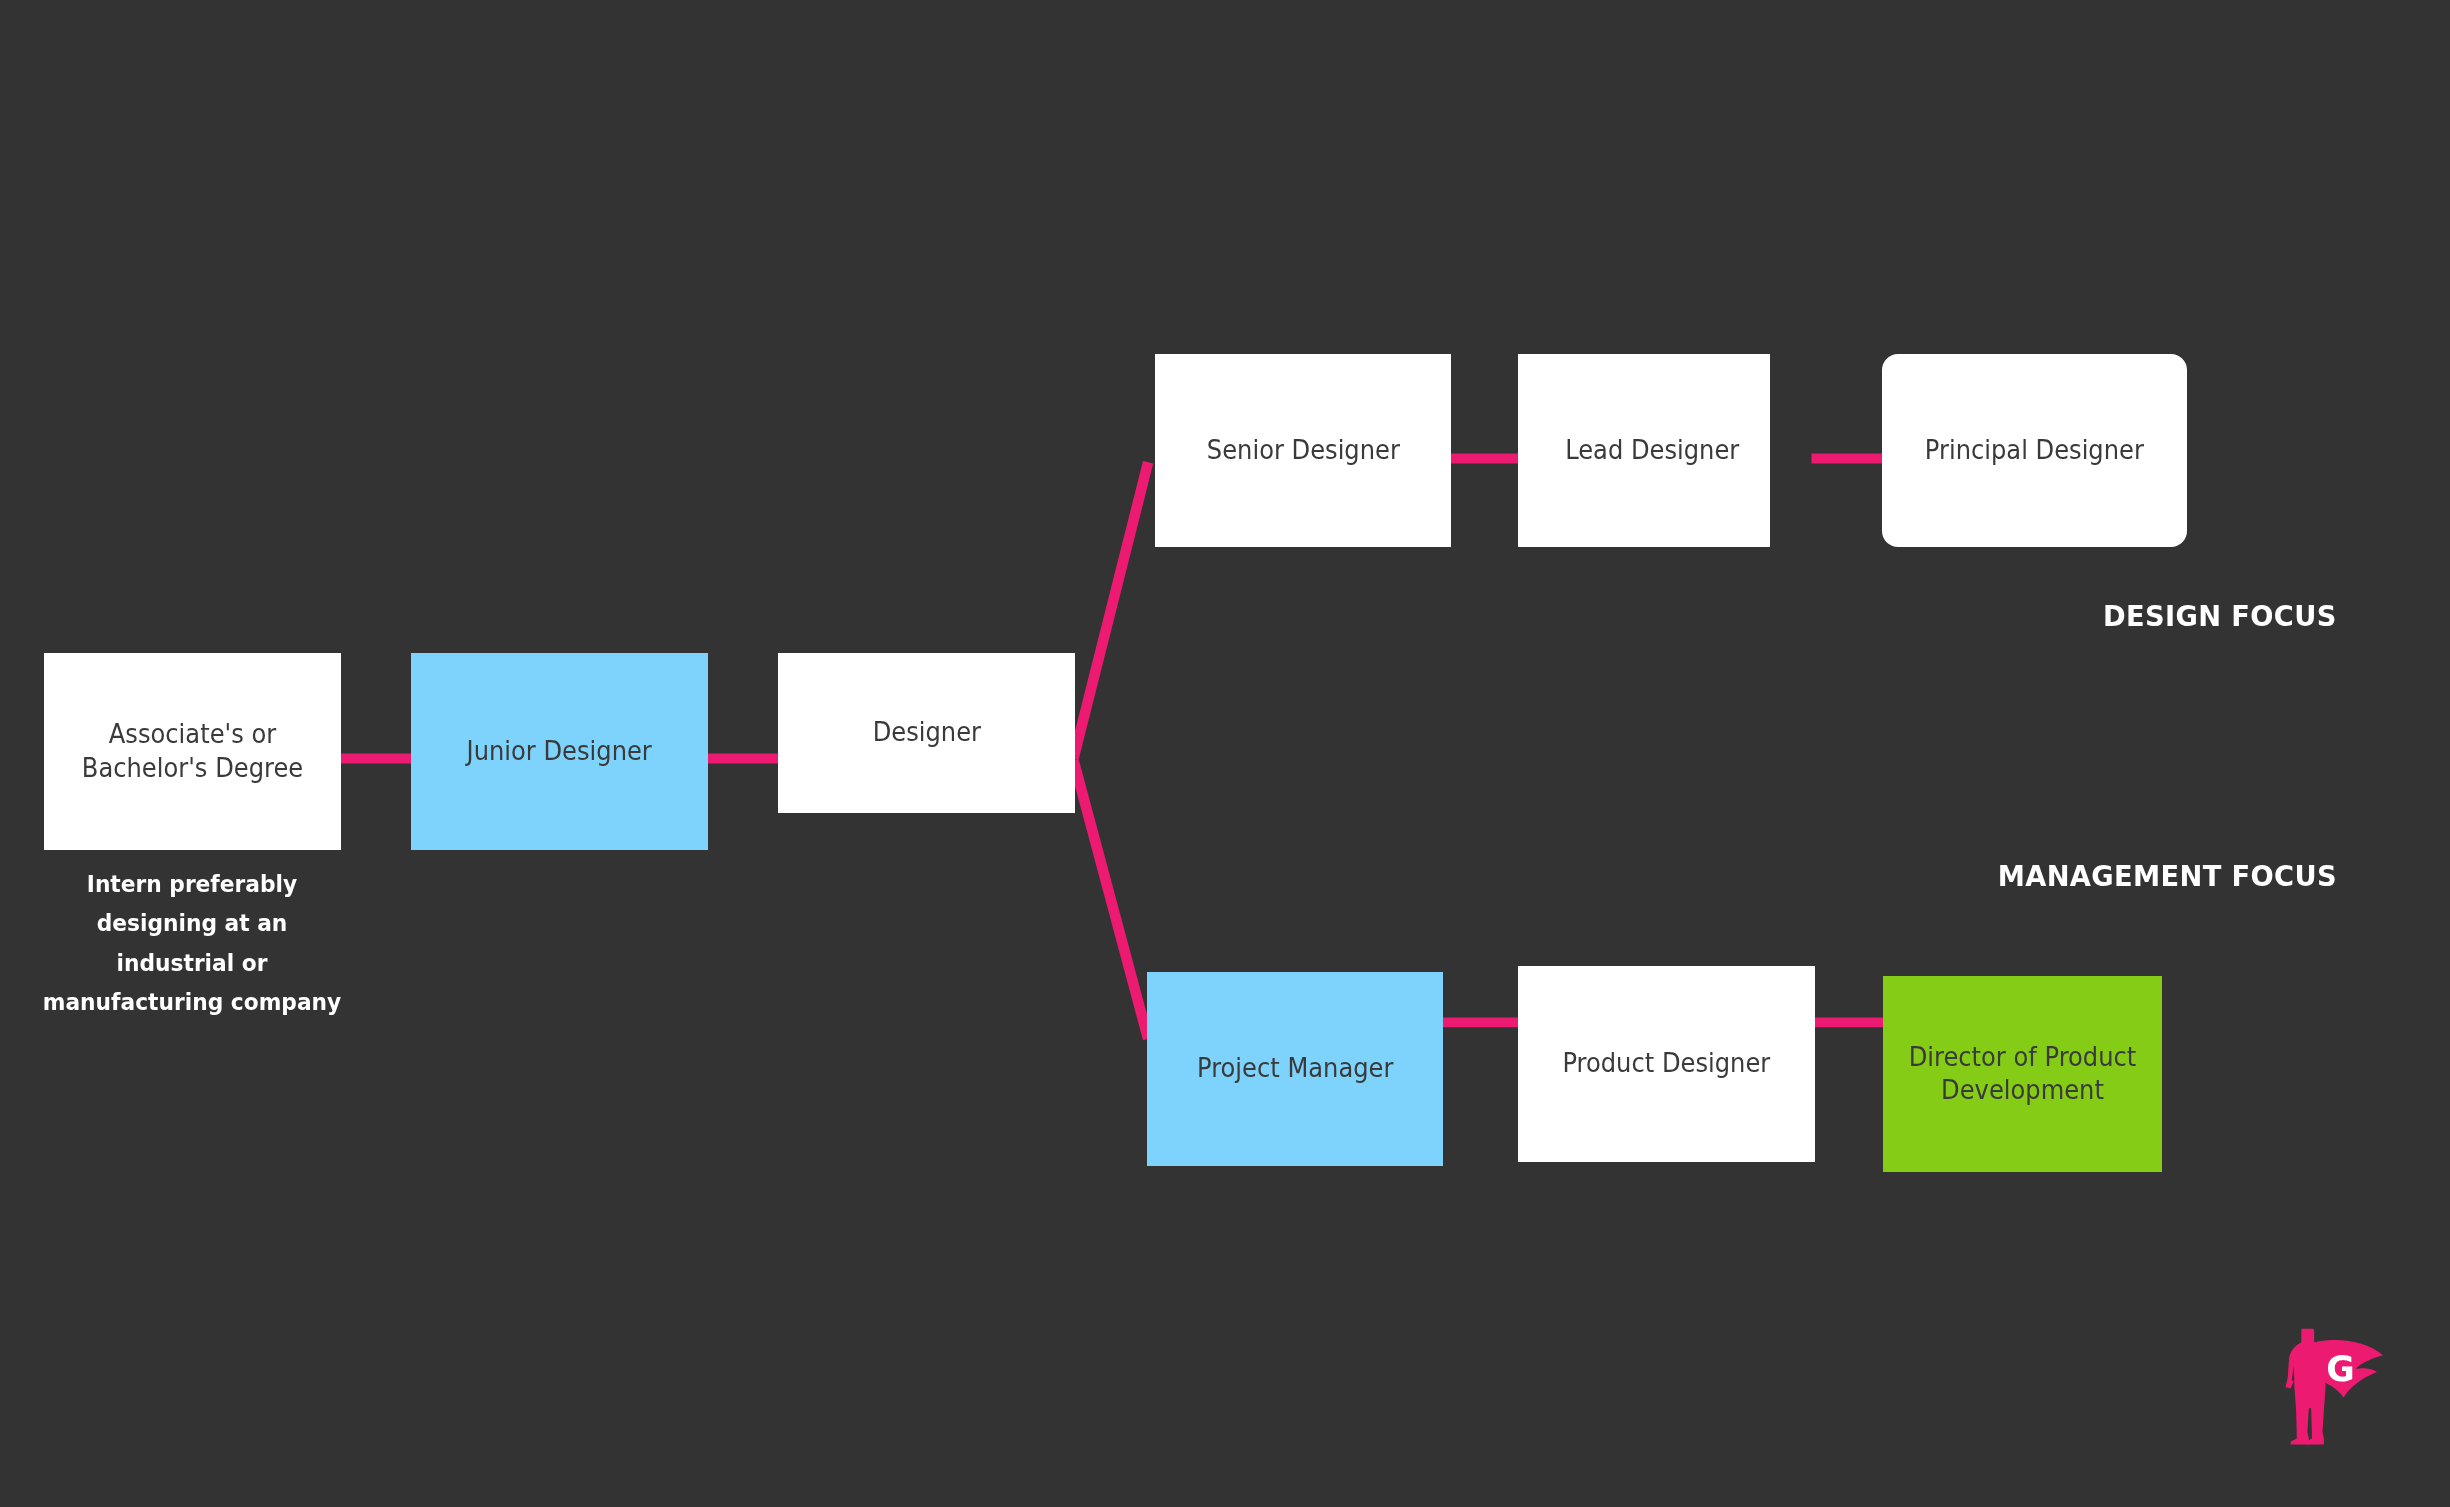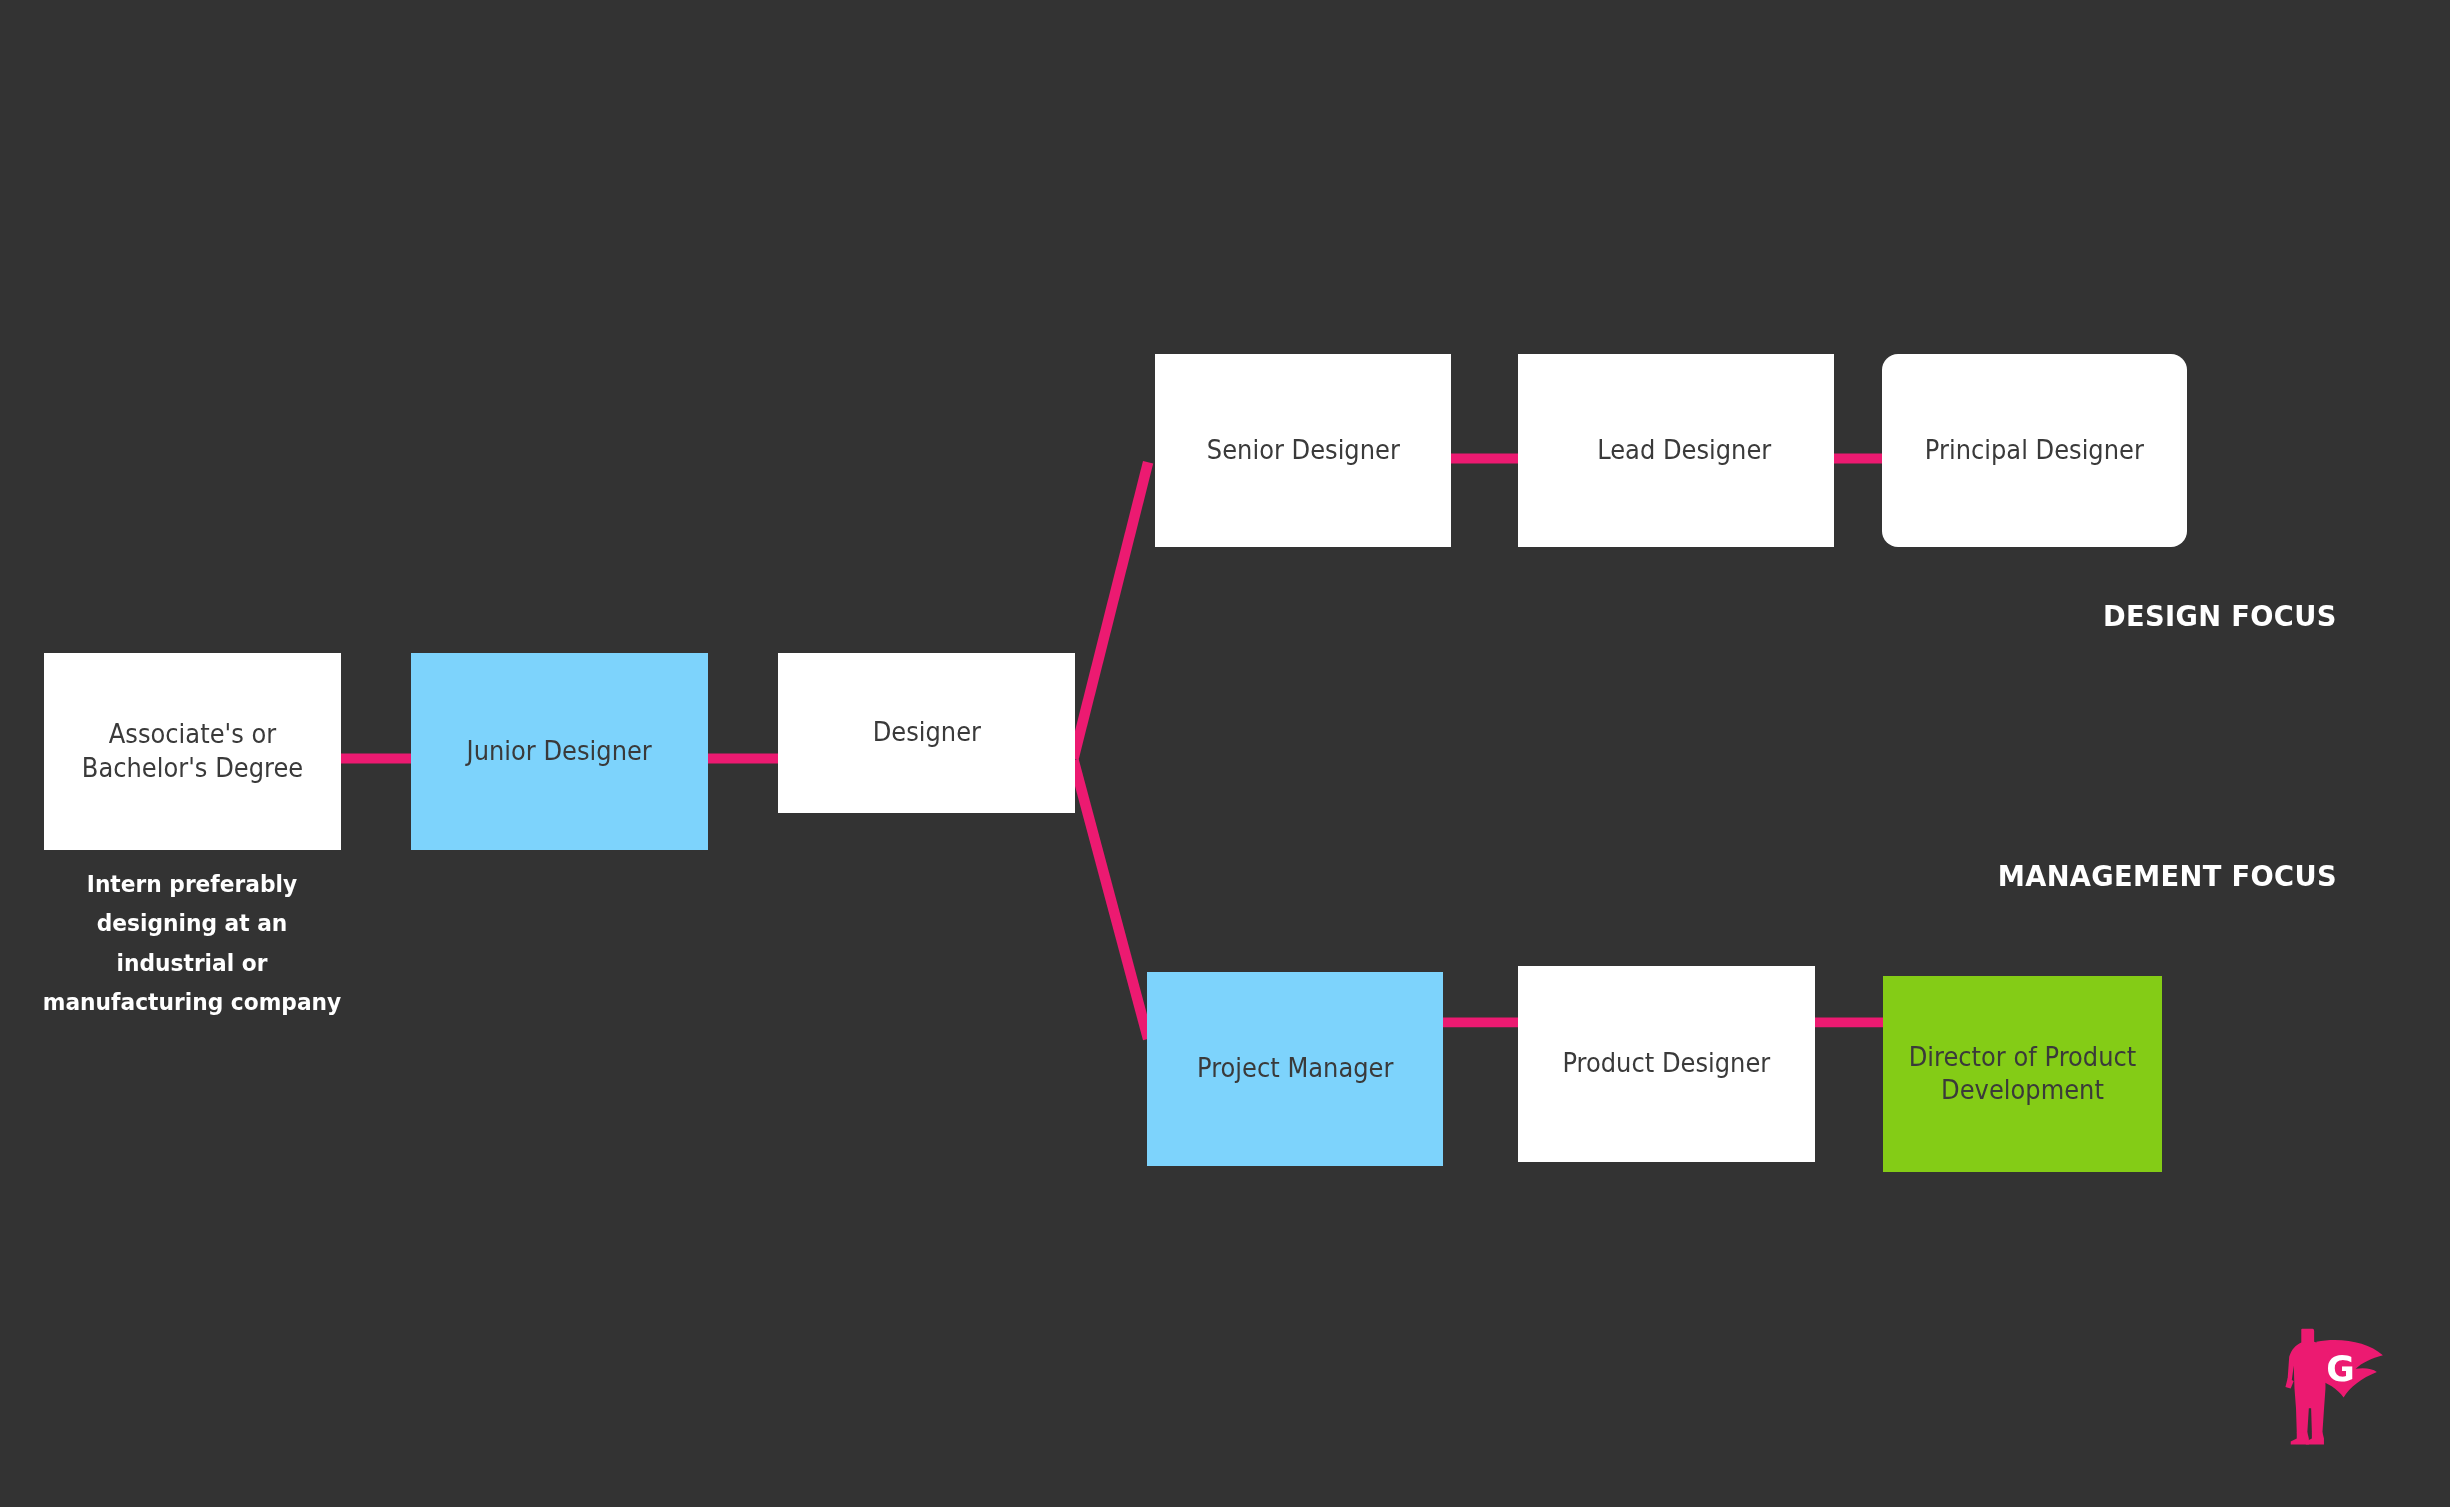--- a/index.html
+++ b/index.html
@@ -142,21 +142,21 @@
       </div>
       <div class="node" style="left: 411px; top: 653px; width: 297px; height: 197px; background: #7dd3fc;">
         <div class="node-label" style="color: rgb(58, 58, 58);">Junior Designer</div>
       </div>
       <div class="node" style="left: 778px; top: 653px; width: 297px; height: 160px; background: rgb(255, 255, 255);">
         <div class="node-label" style="color: rgb(58, 58, 58);">Designer</div>
       </div>
       <div class="node" style="left: 1147px; top: 354px; width: 296px; height: 193px; background: rgb(255, 255, 255); margin-left: 8px;">
         <div class="node-label" style="color: rgb(58, 58, 58);">Senior Designer</div>
       </div>
-      <div class="node" style="left: 1518px; top: 354px; width: 316px; height: 193px; background: rgb(255, 255, 255); padding-left: 16px;">
+      <div class="node" style="left: 1518px; top: 354px; width: 252px; height: 193px; background: rgb(255, 255, 255); padding-left: 16px;">
         <div class="node-label" style="color: rgb(58, 58, 58);">Lead Designer</div>
       </div>
       <div class="node" style="left: 1882px; top: 354px; width: 305px; height: 193px; background: rgb(255, 255, 255); border-radius: 16px;">
         <div class="node-label" style="color: rgb(58, 58, 58);">Principal Designer</div>
       </div>
       <div class="node" style="left: 1147px; top: 972px; width: 296px; height: 194px; background: #7dd3fc;">
         <div class="node-label" style="color: rgb(58, 58, 58);">Project Manager</div>
       </div>
       <div class="node" style="left: 1518px; top: 966px; width: 297px; height: 196px; background: rgb(255, 255, 255);">
         <div class="node-label" style="color: rgb(58, 58, 58);">Product Designer</div>

